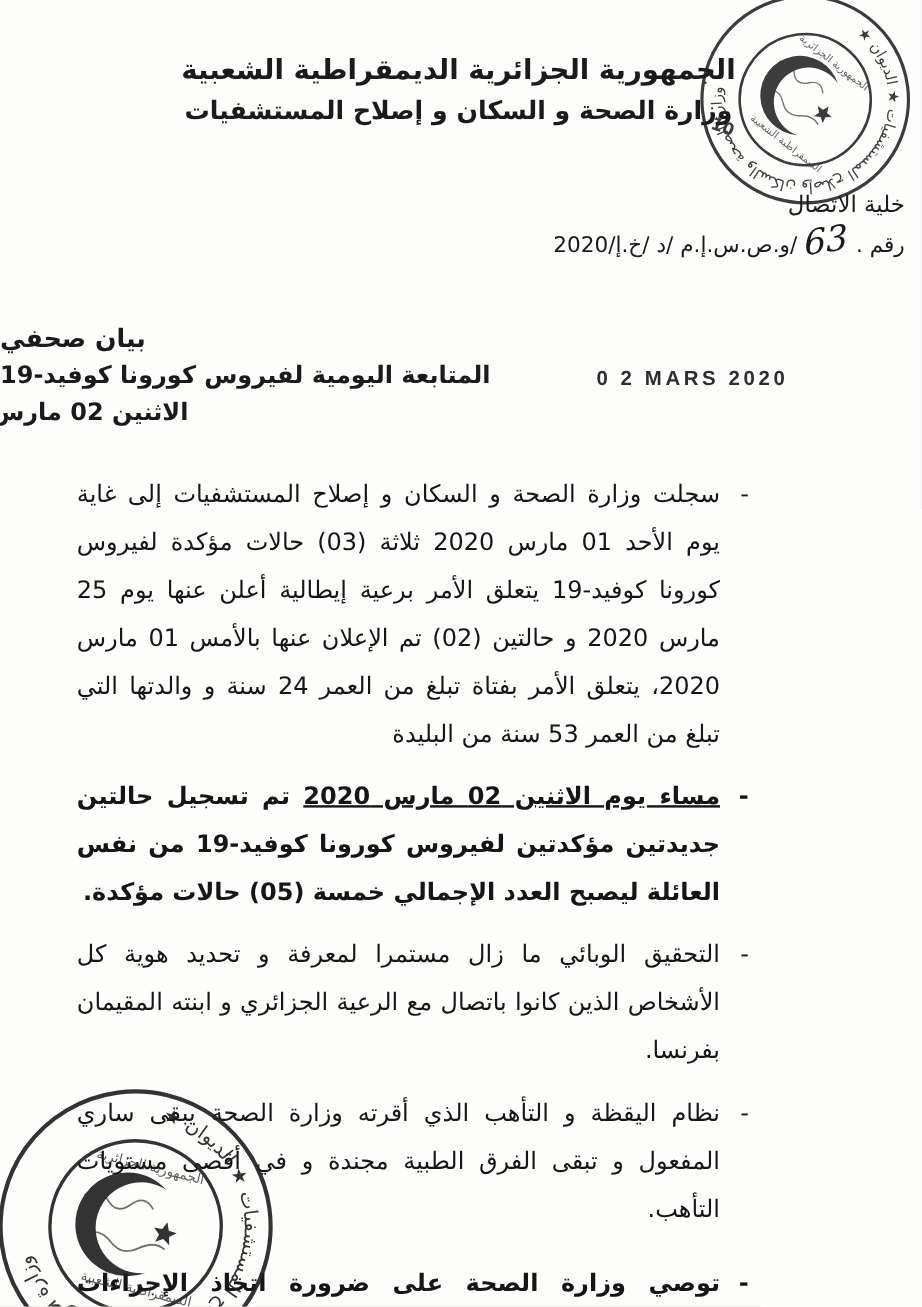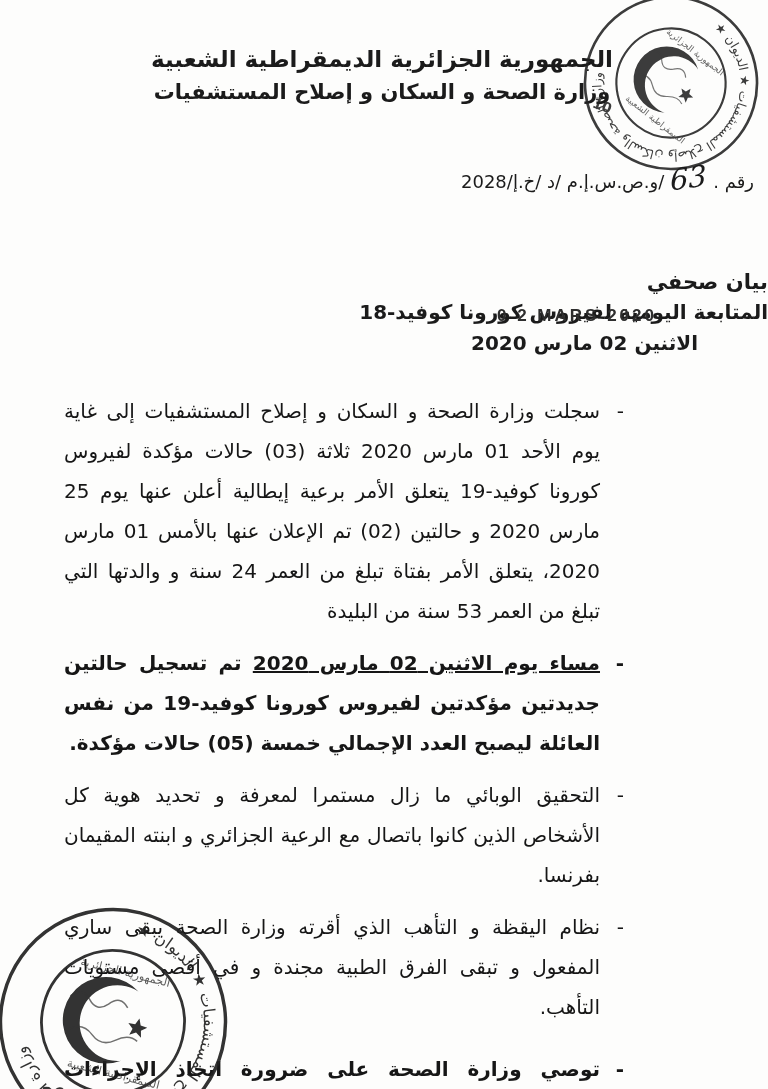--- a/index.html
+++ b/index.html
@@ -27,21 +27,21 @@
   .comm-cell{position:absolute;top:160px;right:14px;direction:rtl;text-align:right;}
   .comm-cell .cc-title{font-size:19px;}
   .comm-cell .cc-ref{display:flex;flex-direction:row;align-items:baseline;gap:6px;margin-top:8px;font-size:18px;}
   .cc-ref .handwritten{
     font-family:"DejaVu Serif", serif;
     font-style:italic;font-size:29px;line-height:20px;
     transform:rotate(-8deg) skewX(-6deg);display:inline-block;
   }
 
   
-  .title-block{position:absolute;top:270px;left:0;right:0;text-align:right;direction:rtl;font-weight:bold;}
+  .title-block{position:absolute;top:270px;left:0;right:0;text-align:left;direction:rtl;font-weight:bold;}
   .title-block .t1{font-size:21px;}
   .title-block .t2{font-size:20px;margin-top:6px;}
   .title-block .t3{font-size:20px;margin-top:7px;transform:translateX(-70px);}
 
   
   .date-stamp{
     position:absolute;left:497px;top:306px;
     font-family:Liberation Sans, sans-serif;
     font-size:17px;font-weight:bold;letter-spacing:3px;
     color:#2e2e2e;white-space:nowrap;
@@ -89,30 +89,31 @@
       <text x="110" y="66" font-size="10.5" text-anchor="middle" opacity="0.8">الجمهورية الجزائرية</text>
       <text x="122" y="160" font-size="10.5" text-anchor="middle" opacity="0.8">الديمقراطية الشعبية</text>
 
       <path d="M66,96 q9,-11 18,-1 q9,10 18,0 q9,-11 18,-1" fill="none" stroke="#222" stroke-width="1.4" opacity="0.7"></path>
       <path d="M72,126 q11,-9 22,0 t22,0 t20,-4" fill="none" stroke="#222" stroke-width="1.4" opacity="0.7"></path>
       <text x="52" y="192" font-size="17" font-weight="bold" transform="rotate(-18 52 192)">10</text>
     </svg>
   </div>
 
   <div class="comm-cell">
+    <div class="cc-title">خلية الاتصال</div>
     <div class="cc-ref">
       <span>رقم .</span>
       <span class="handwritten">63</span>
-      <span>/و.ص.س.إ.م /د /خ.إ/2028</span>
+      <span>/و.ص.س.إ.م /د /خ.إ/2020</span>
     </div>
   </div>
 
   <div class="title-block">
     <div class="t1">بيان صحفي</div>
-    <div class="t2">المتابعة اليومية لفيروس كورونا كوفيد-18</div>
+    <div class="t2">المتابعة اليومية لفيروس كورونا كوفيد-19</div>
     <div class="t3">الاثنين 02 مارس 2020</div>
   </div>
 
   <div class="date-stamp">0 2 MARS 2020</div>
 
   <div class="body">
 
     <div class="bullet">
       <span class="marker">-</span>
       <span>سجلت وزارة الصحة و السكان و إصلاح المستشفيات إلى غاية يوم الأحد 01 مارس 2020 ثلاثة (03) حالات مؤكدة لفيروس كورونا كوفيد-19 يتعلق الأمر برعية إيطالية أعلن عنها يوم 25 مارس 2020 و حالتين (02) تم الإعلان عنها بالأمس 01 مارس 2020، يتعلق الأمر بفتاة تبلغ من العمر 24 سنة و والدتها التي تبلغ من العمر 53 سنة من البليدة</span>

